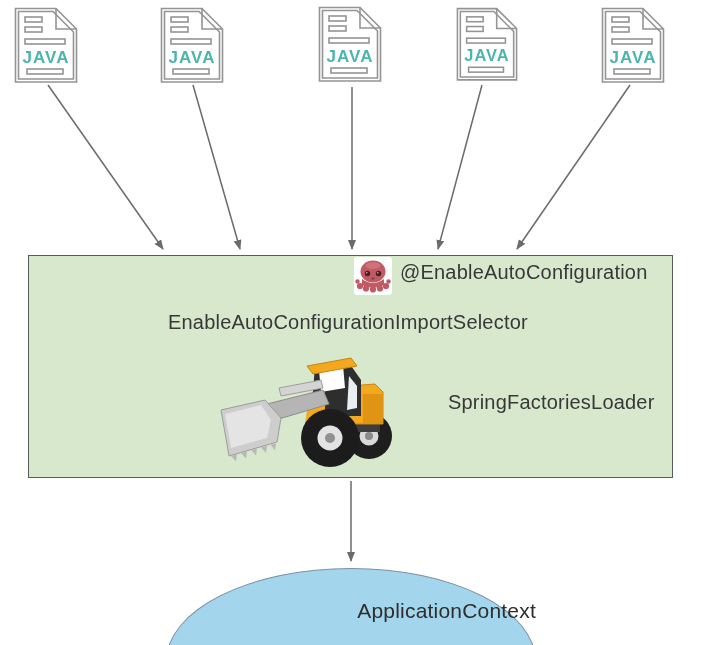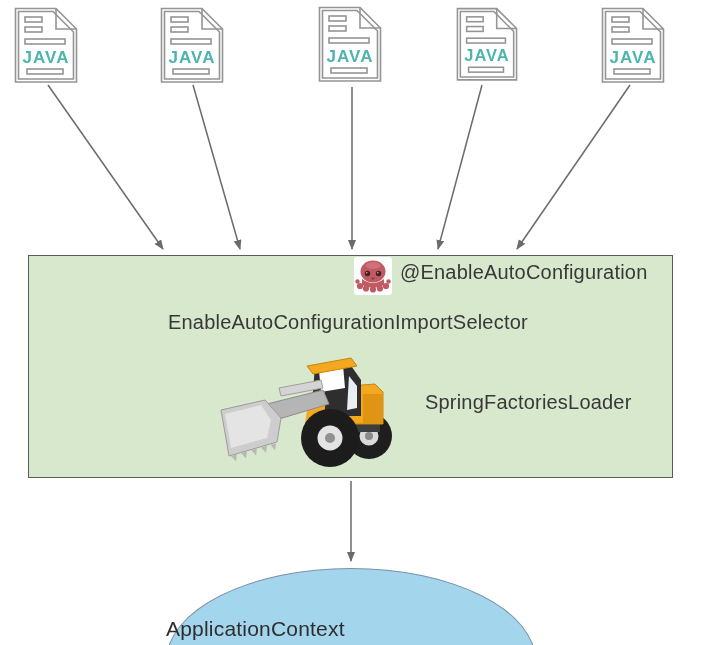--- a/index.html
+++ b/index.html
@@ -9,28 +9,28 @@
   }
   .java-icon{position:absolute;top:6px;}
   .overlay{position:absolute;left:0;top:0;width:701px;height:645px;pointer-events:none;}
   .config-box{
     position:absolute;left:28px;top:255px;width:645px;height:223px;
     background:#d7e8cd;border:1px solid #565f56;box-sizing:border-box;
   }
   .label{position:absolute;color:#383838;font-size:20px;white-space:nowrap;letter-spacing:.2px;}
   .annotation-label{left:400px;top:261px;}
   .selector-label{left:140px;top:311px;margin-left:28px;}
-  .factories-label{left:425px;top:391px;}
+  .factories-label{left:448px;top:391px;}
   .octopus{position:absolute;left:354px;top:257px;}
   .loader{position:absolute;left:213px;top:346px;}
   .context-ellipse{
     position:absolute;left:166px;top:568px;width:370px;height:186px;
     background:#a3d5ec;border:1.5px solid #7e90a6;border-radius:50%;box-sizing:border-box;
   }
-  .context-label{left:166px;top:617px;width:370px;text-align:left;font-size:21px;color:#2e2e2e;}
+  .context-label{left:166px;top:599px;width:370px;text-align:right;font-size:21px;color:#2e2e2e;}
 </style>
 </head>
 <body>
 
 <div class="canvas">
 
   <svg class="java-icon" style="left:13px" width="66" height="79" viewBox="0 0 66 79">
     <g fill="#ffffff" stroke="#949494" stroke-width="1.6">
       <path d="M2.5,2.5 H43 L63.5,23 V76 H2.5 Z"></path>
       <path d="M5.5,5.5 H40 L60.5,26 V73 H5.5 Z" fill="none"></path>

